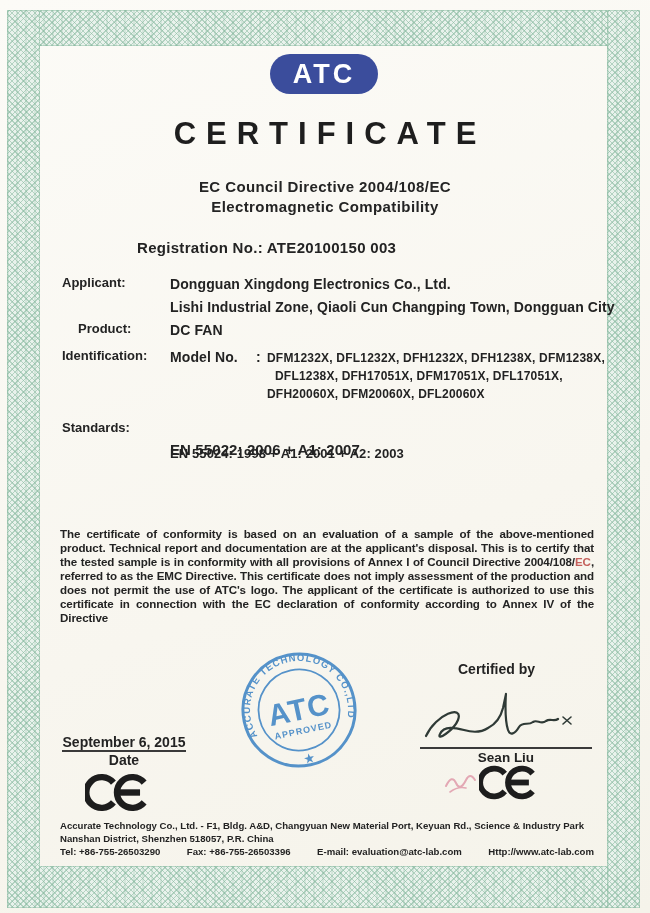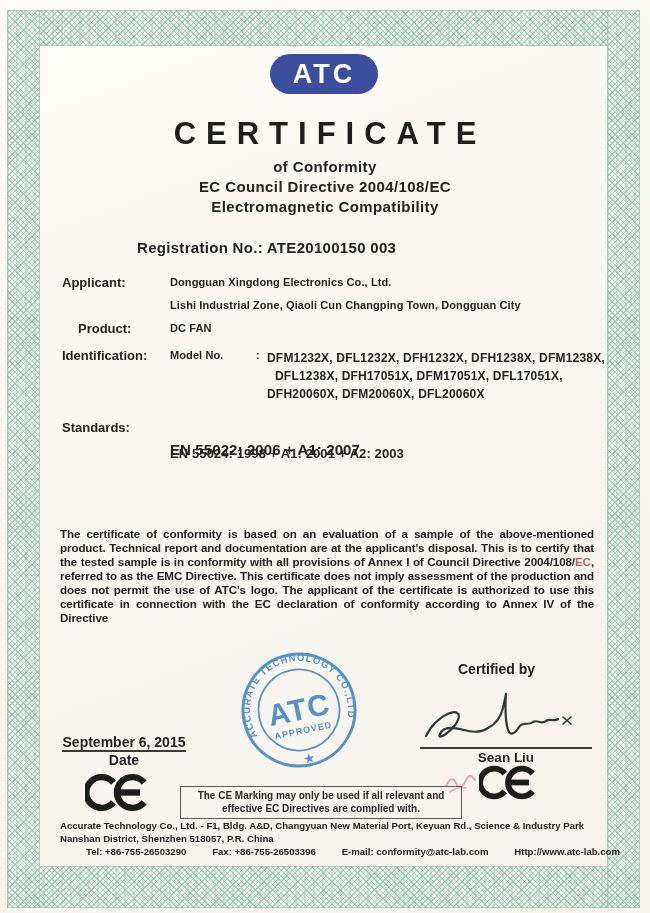--- a/index.html
+++ b/index.html
@@ -31,21 +31,21 @@
   }
   .title{
     position:absolute;left:40px;top:116px;width:570px;text-align:center;
     font-size:31px;font-weight:bold;letter-spacing:10px;text-indent:10px;color:#1e1e1e;
   }
   .subtitle{position:absolute;left:40px;width:570px;text-align:center;font-size:15px;font-weight:bold;color:#242424;letter-spacing:.4px;}
   .sub1{top:158px;} .sub2{top:178px;} .sub3{top:198px;}
   .registration{position:absolute;left:137px;top:239px;font-size:15px;font-weight:bold;letter-spacing:.3px;}
 
   .flabel{position:absolute;left:62px;font-size:13px;font-weight:bold;}
-  .fvalue{position:absolute;left:170px;font-size:11px;font-weight:bold;letter-spacing:.1px;}
+  .fvalue{position:absolute;left:170px;font-size:14px;font-weight:bold;letter-spacing:.1px;}
   .models{font-size:12px;letter-spacing:.2px;line-height:18px;}
 
   .bodytext{
     position:absolute;left:60px;top:527px;width:534px;
     font-size:11.6px;font-weight:bold;line-height:14px;text-align:justify;
     letter-spacing:-.1px;color:#232323;
   }
   .red{color:#c4605c;}
 
   .stamp{position:absolute;left:237px;top:648px;width:124px;height:124px;transform:rotate(-12deg);opacity:.88;}
@@ -60,37 +60,36 @@
   .cemark-left{position:absolute;left:85px;top:770px;}
   .cemark-right{position:absolute;left:479px;top:762px;}
   .scribble{position:absolute;left:444px;top:766px;opacity:.75;}
   .cenote{
     position:absolute;left:180px;top:786px;width:268px;
     border:1.5px solid #5a5a5a;padding:3px 6px;
     font-size:10px;font-weight:bold;text-align:center;line-height:12.5px;color:#2a2a2a;
   }
 
   .footer{position:absolute;left:60px;top:820px;width:534px;font-size:9.6px;font-weight:bold;line-height:12.8px;color:#232323;letter-spacing:0;}
-  .contacts{display:flex;justify-content:space-between;width:534px;margin-left:26px;}
+  .contacts{display:flex;justify-content:space-between;width:534px;}
 </style>
 </head>
 <body>
 
 <div class="page">
 
   <div class="strip top"></div>
   <div class="strip bottom"></div>
   <div class="strip left"></div>
   <div class="strip right"></div>
 
   <div class="logo">
     <span>ATC</span>
   </div>
   <div class="title">CERTIFICATE</div>
-  <div class="subtitle sub1">of Conformity</div>
   <div class="subtitle sub2">EC Council Directive 2004/108/EC</div>
   <div class="subtitle sub3">Electromagnetic Compatibility</div>
   <div class="registration">Registration No.: ATE20100150 003</div>
 
   <div class="flabel" style="top:275px;">Applicant:</div>
   <div class="fvalue" style="top:276px;">Dongguan Xingdong Electronics Co., Ltd.</div>
   <div class="fvalue" style="top:299px;">Lishi Industrial Zone, Qiaoli Cun Changping Town, Dongguan City</div>
 
   <div class="flabel" style="top:321px;padding-left:16px;">Product:</div>
   <div class="fvalue" style="top:322px;">DC FAN</div>
@@ -150,26 +149,25 @@
     </svg>
   </div>
   <div class="cemark-right">
     <svg width="58" height="41" viewBox="0 0 100 70">
       <path d="M44.4,19.6 A24,24 0 1 0 44.4,50.4" fill="none" stroke="#1d1d1d" stroke-width="10"></path>
       <path d="M92.4,19.6 A24,24 0 1 0 92.4,50.4" fill="none" stroke="#1d1d1d" stroke-width="10"></path>
       <path d="M51,35 L86,35" stroke="#1d1d1d" stroke-width="10"></path>
     </svg>
   </div>
 
-  <div class="cenote">The CE Marking may only be used if all relevant and effective EC Directives are complied with.</div>
 
   <div class="footer">
     <div>Accurate Technology Co., Ltd. - F1, Bldg. A&amp;D, Changyuan New Material Port, Keyuan Rd., Science &amp; Industry Park</div>
     <div>Nanshan District, Shenzhen 518057, P.R. China</div>
     <div class="contacts">
       <span>Tel: +86-755-26503290</span>
       <span>Fax: +86-755-26503396</span>
-      <span>E-mail: conformity@atc-lab.com</span>
+      <span>E-mail: evaluation@atc-lab.com</span>
       <span>Http://www.atc-lab.com</span>
     </div>
   </div>
 
 </div>
 
 </body></html>

